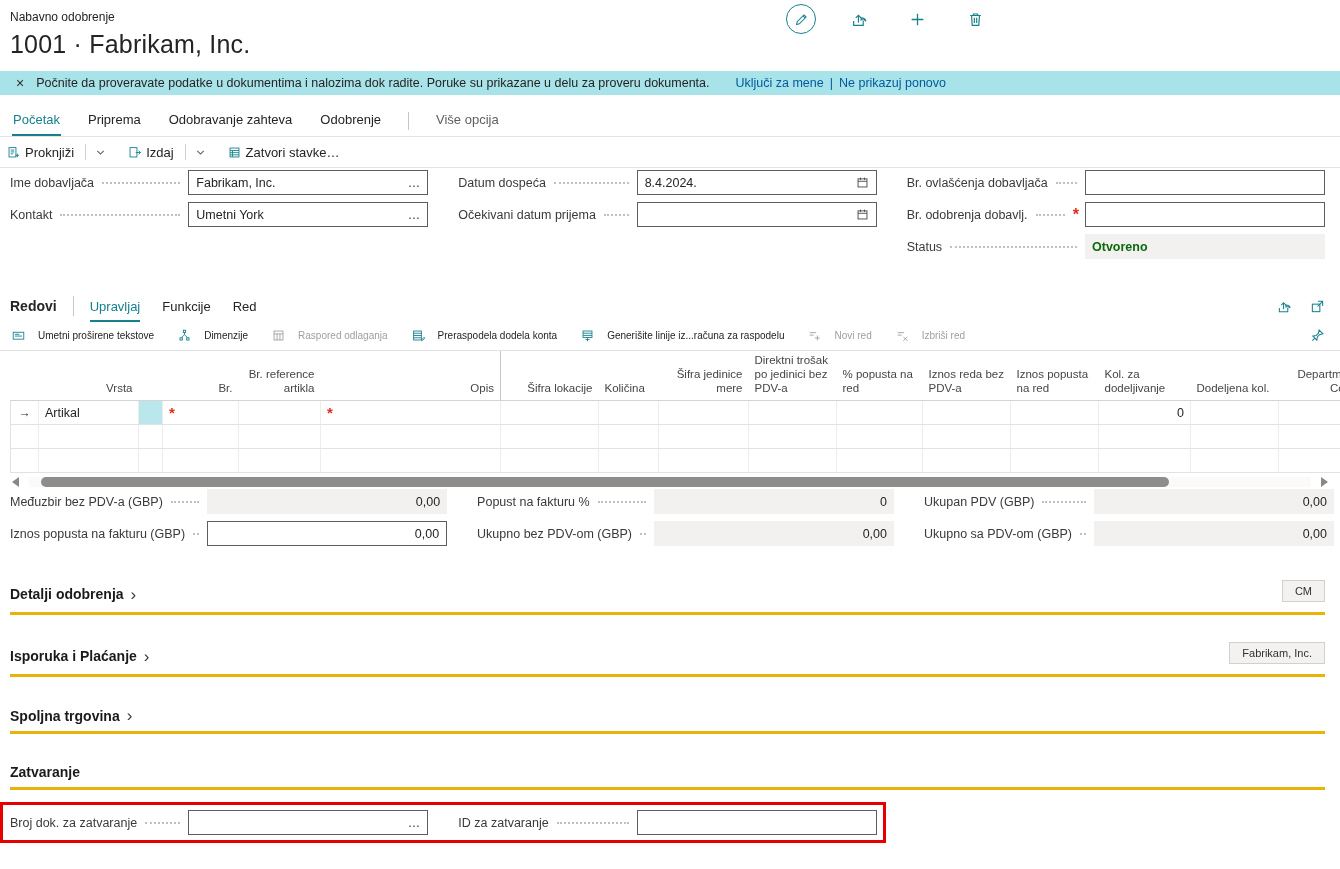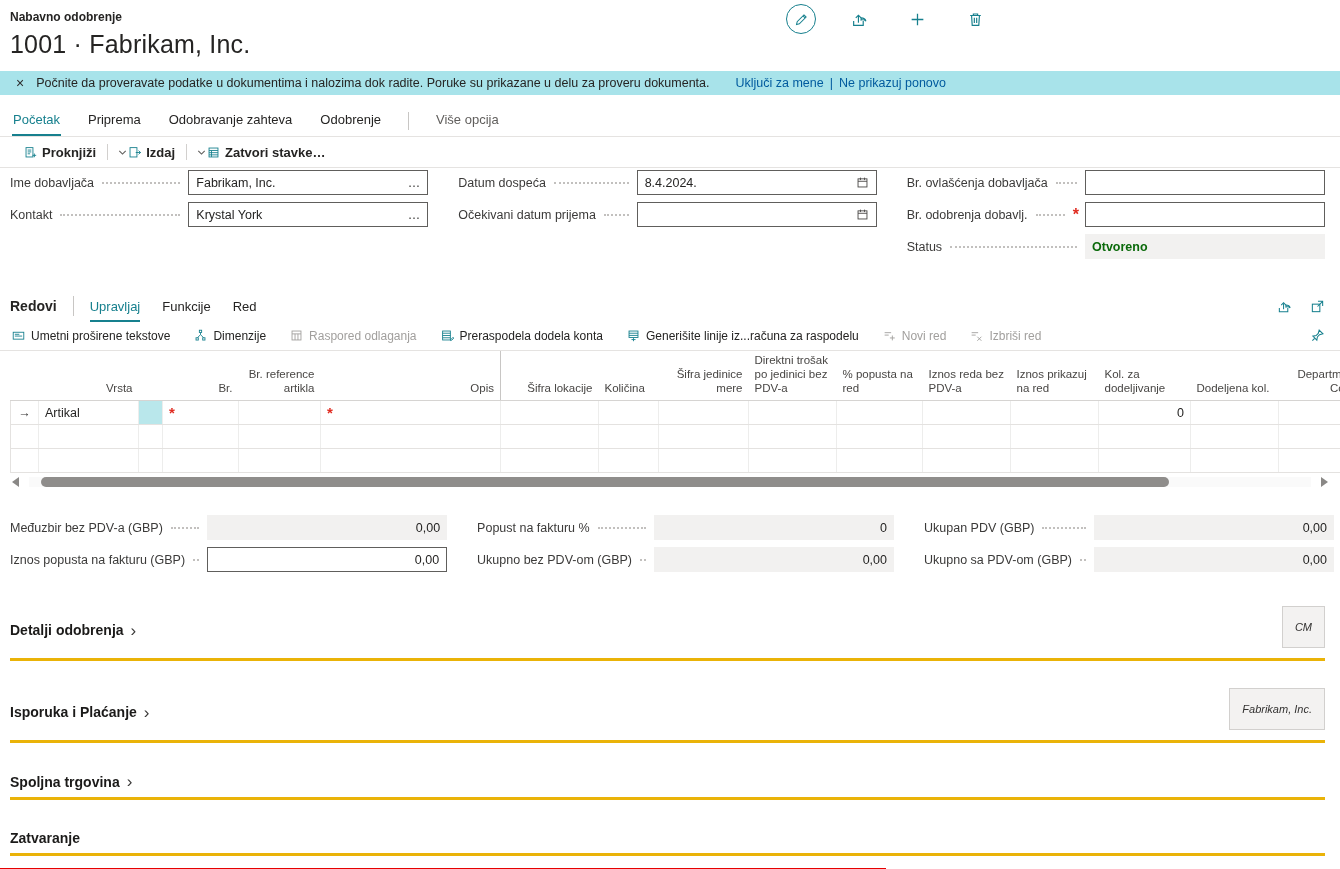--- a/index.html
+++ b/index.html
@@ -2,21 +2,21 @@
 <html><head>
 <meta charset="utf-8">
 <style>
   * { box-sizing: border-box; margin: 0; padding: 0; }
   html,body { width:1340px; height:869px; background:#fff; overflow:hidden;
     font-family:"Liberation Sans","DejaVu Sans",sans-serif; color:#252423; }
   .page { position:relative; width:1340px; height:869px; }
 
   
   .topbar { padding:10px 15px 0 10px; }
-  .caption { font-size:12px; color:#252423;font-weight:bold; }
+  .caption { font-size:12px; color:#252423; }
   .top-actions { position:absolute; left:786px; top:4px; display:flex; gap:28px; align-items:center; color:#17808e; }
   .top-actions .abtn { display:flex; align-items:center; justify-content:center; width:30px; height:30px; cursor:pointer; }
   .circle-btn { border:1.4px solid #17808e; border-radius:50%; }
   .icon14 svg { width:15px; height:15px; display:block; }
   .icon18 svg { width:17px; height:17px; display:block; }
   h1.title { font-size:25px; font-weight:400; color:#252423; margin:6px 0 0 10px; letter-spacing:.2px; }
 
   
   .notify { margin-top:12px; background:#a8e3ea; height:24px; display:flex; align-items:center;
     padding:0 14px; font-size:12.5px; gap:10px; }
@@ -25,21 +25,21 @@
   .notify .links .lnk { cursor:pointer; }
 
   
   .tabs { display:flex; align-items:flex-end; gap:26px; padding:12px 0 0 12px; border-bottom:1px solid #e5e3e1; height:42px; }
   .tab { font-size:13px; padding:0 1px 9px; color:#252423; cursor:pointer; white-space:nowrap; }
   .tab.active { color:#17808e; border-bottom:2px solid #17808e; padding-bottom:7px; }
   .tab-sep { width:1px; height:18px; background:#c8c6c4; margin-bottom:6px; }
   .tab.more { color:#605e5c; }
 
   
-  .cmdbar { display:flex; align-items:center; height:31px; padding-left:24px; border-bottom:1px solid #e5e3e1;font-weight:bold; }
+  .cmdbar { display:flex; align-items:center; gap:22px; height:31px; padding-left:7px; border-bottom:1px solid #e5e3e1; }
   .cmd { display:flex; align-items:center; gap:5px; font-size:13px; cursor:pointer; color:#252423; }
   .cmd .cicon { color:#17808e; display:flex; }
   .cmd .split { width:1px; height:16px; background:#d2d0ce; margin:0 4px 0 6px; }
   .cmd .chev { color:#605e5c; display:flex; }
   .icon13 svg { width:13px; height:13px; display:block; }
   .icon11 svg { width:11px; height:11px; display:block; }
 
   
   .grid3 { display:grid; grid-template-columns:1fr 1fr 1fr; column-gap:30px; padding:0 15px 0 10px; }
   .field { display:flex; align-items:center; height:25px; margin-bottom:7px; font-size:12.5px; }
@@ -57,21 +57,21 @@
   .general .grid3 { margin-top:-4px; }
 
   
   .lines-head { display:flex; align-items:flex-end; margin:30px 15px 0 10px; }
   .lines-title { font-size:14px; font-weight:700; color:#252423; padding-bottom:8px; }
   .lh-sep { width:1px; height:20px; background:#c8c6c4; margin:0 16px 6px 16px; }
   .ltab { font-size:13px; margin-right:22px; padding-bottom:8px; cursor:pointer; }
   .ltab.active { color:#17808e; border-bottom:2px solid #17808e; padding-bottom:6px; }
   .lines-head .right-icons { margin-left:auto; display:flex; gap:18px; color:#17808e; padding-bottom:8px; }
   .lines-toolbar { display:flex; align-items:center; gap:24px; padding:6px 15px 7px 12px; border-bottom:1px solid #e5e3e1; }
-  .ltb { display:flex; align-items:center; gap:6px; font-size:12px; cursor:pointer; color:#252423; }
+  .ltb { display:flex; align-items:center; gap:13px; font-size:10px; cursor:pointer; color:#252423; }
   .ltb .cicon { color:#17808e; display:flex; }
   .ltb.disabled { color:#a19f9d; }
   .ltb.disabled .cicon { color:#a19f9d; }
   .ltb.design { margin-left:auto; color:#17808e; }
 
   
   .tablewrap { width:1330px; margin-left:10px; overflow:hidden; }
   table.grid { border-collapse:collapse; table-layout:fixed; width:1353px; }
   table.grid th { font-size:11.5px; font-weight:400; color:#484644; vertical-align:bottom;
     padding:3px 6px 5px; line-height:1.2; text-align:right; border-bottom:1px solid #d6d4d2; height:42px; }
@@ -88,28 +88,28 @@
 
   
   .hscroll { display:flex; align-items:center; height:14px; margin:2px 12px 0 12px; }
   .arr { width:0; height:0; border-style:solid; cursor:pointer; }
   .arr.left  { border-width:5px 7px 5px 0; border-color:transparent #8a8886 transparent transparent; }
   .arr.right { border-width:5px 0 5px 7px; border-color:transparent transparent transparent #8a8886; }
   .track { flex:1; height:10px; margin:0 10px; background:#fafafa; position:relative; }
   .thumb { position:absolute; left:12px; top:0; height:10px; width:88%; background:#8f8d8b; border-radius:5px; cursor:grab; }
 
   
-  .totals { margin-top:26px; }
+  .totals { }
 
   
   .section { display:flex; align-items:center; margin:30px 15px 0 10px; border-bottom:3px solid #eab308; padding-bottom:7px; }
   .section h2 { font-size:14px; font-weight:700; color:#1b1a19; cursor:pointer; }
   .section .chev { font-size:17px; color:#3b3a39; margin-left:7px; line-height:1; cursor:pointer; }
   .badge { margin-left:auto; background:#f3f2f1; border:1px solid #d2d0ce; font-size:11px; color:#323130;
-    padding:14px 12px; cursor:pointer; transform:translateY(-3px); white-space:nowrap;font-style:italic; }
+    padding:4px 12px; cursor:pointer; transform:translateY(-3px); white-space:nowrap; }
 
   
   .closing-row { position:relative; margin-top:20px; }
   .redframe { position:absolute; left:0; top:-8px; width:886px; height:41px; border:3px solid #e60000; pointer-events:none; }
   .select-box .aux { color:#605e5c; }
   .cal { color:#484644; display:flex; margin-left:6px; cursor:pointer; }
 </style>
 </head>
 <body>
 
@@ -224,21 +224,21 @@
           <span class="leader"></span>
           <span class="ctrl box">
             <span class="val">Fabrikam, Inc.</span>
             <span class="aux">…</span>
           </span>
         </div>
         <div class="field">
           <span class="lbl">Kontakt</span>
           <span class="leader"></span>
           <span class="ctrl box">
-            <span class="val">Krystal York</span>
+            <span class="val">Umetni York</span>
             <span class="aux">…</span>
           </span>
         </div>
       </div>
       <div>
         <div class="field">
           <span class="lbl">Datum dospeća</span>
           <span class="leader"></span>
           <span class="ctrl box">
             <span class="val">8.4.2024.</span>
@@ -416,21 +416,21 @@
           <th></th>
           <th>Br.</th>
           <th>Br. reference artikla</th>
           <th class="freeze">Opis</th>
           <th>Šifra lokacije</th>
           <th class="num">Količina</th>
           <th>Šifra jedinice mere</th>
           <th class="num">Direktni trošak po jedinici bez PDV-a</th>
           <th class="num">% popusta na red</th>
           <th class="num">Iznos reda bez PDV-a</th>
-          <th class="num">Iznos prikazuj na red</th>
+          <th class="num">Iznos popusta na red</th>
           <th class="num">Kol. za dodeljivanje</th>
           <th class="num">Dodeljena kol.</th>
           <th>Department Code</th>
         </tr>
       </thead>
       <tbody>
         <tr>
           <td class="selcell"><span>→</span></td>
           <td>Artikal</td>
           <td class="hlcell"></td>

